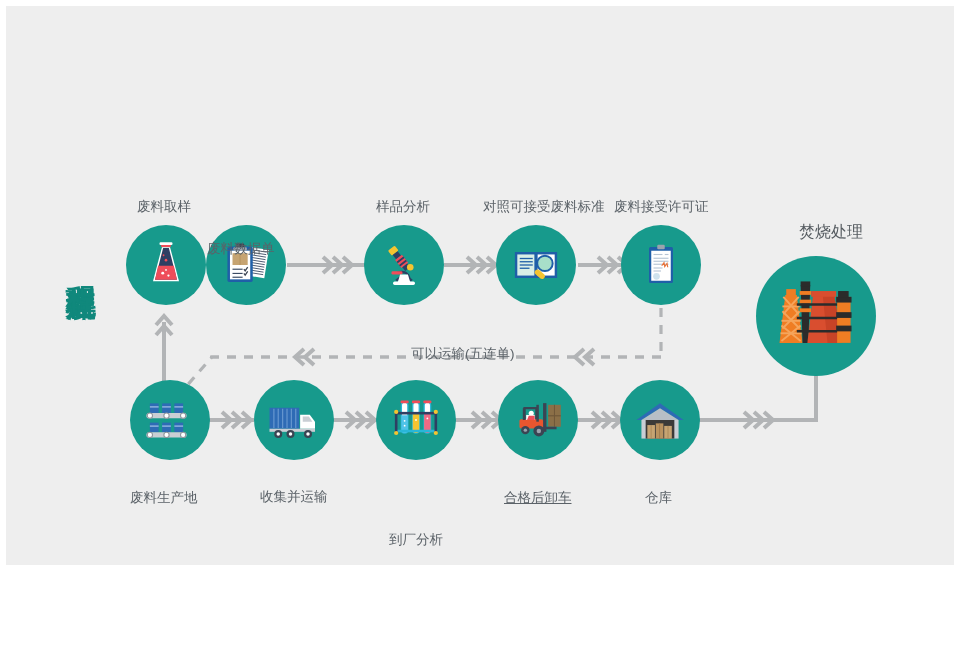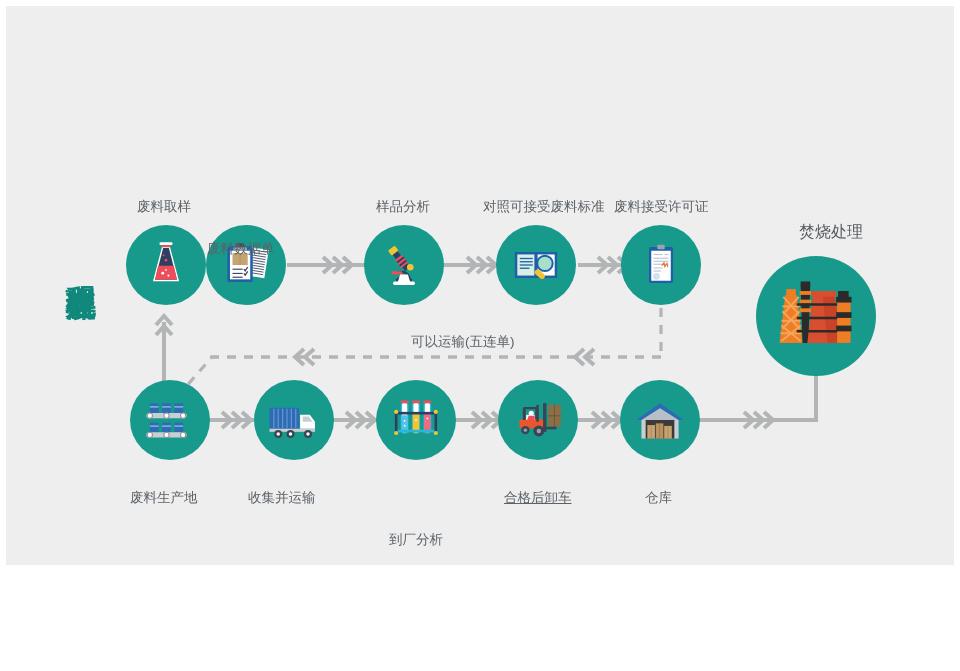--- a/index.html
+++ b/index.html
@@ -421,22 +421,22 @@
     </svg>
   </div>
 
   <div class="label" style="left:131px;top:193px;">废料取样</div>
   <div class="label" style="left:201px;top:193px;margin-top:42px;">废料数据单</div>
   <div class="label" style="left:370px;top:193px;">样品分析</div>
   <div class="label" style="left:462px;top:193px;margin-left:15px;">对照可接受废料标准</div>
   <div class="label" style="left:608px;top:193px;">废料接受许可证</div>
 
   <div class="label" style="left:124px;top:484px;text-align:right;">废料生产地</div>
-  <div class="label" style="left:242px;top:484px;">收集并运输</div>
+  <div class="label" style="left:254px;top:484px;font-family:Liberation Mono, monospace;">收集并运输</div>
   <div class="label" style="left:383px;top:484px;margin-top:42px;">到厂分析</div>
   <div class="label" style="left:498px;top:484px;text-decoration:underline;">合格后卸车</div>
   <div class="label" style="left:639px;top:484px;">仓库</div>
 
   <div class="label big" style="left:779px;top:216px;">焚烧处理</div>
 
-  <div class="label" style="left:405px;top:328px;">可以运输(五连单)</div>
+  <div class="label" style="left:405px;top:340px;">可以运输(五连单)</div>
 
 </div>
 
 </body></html>

